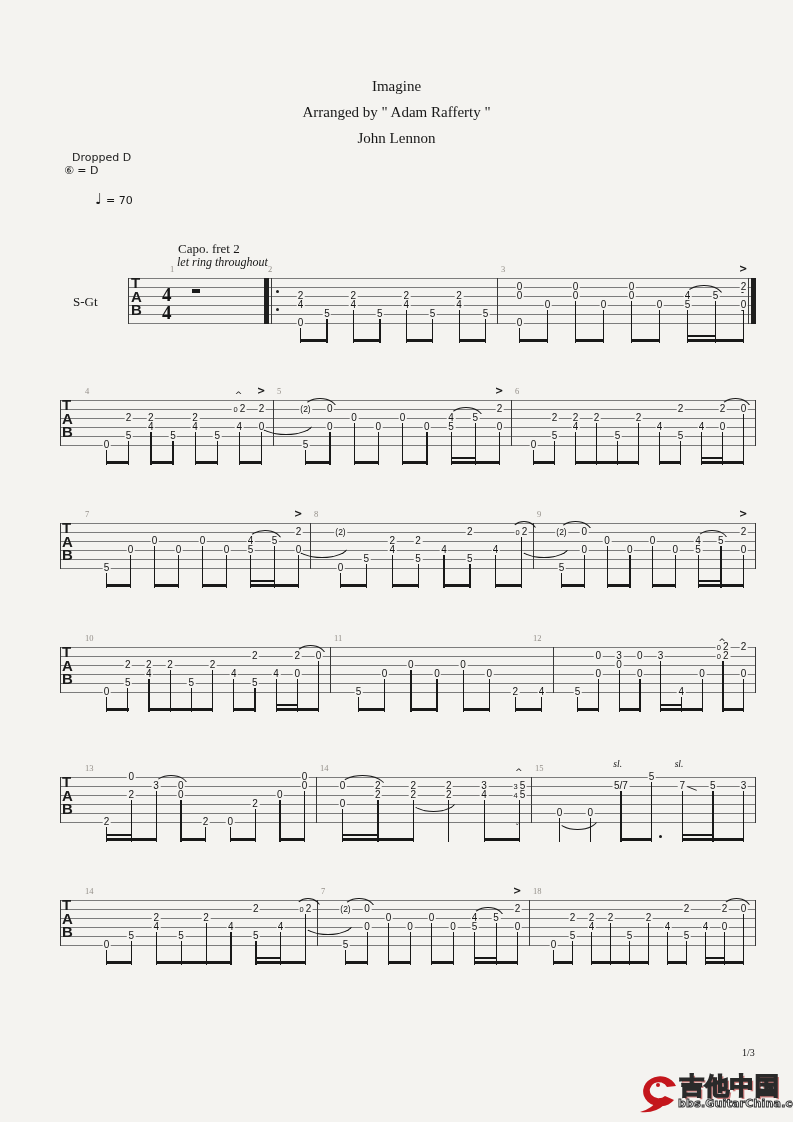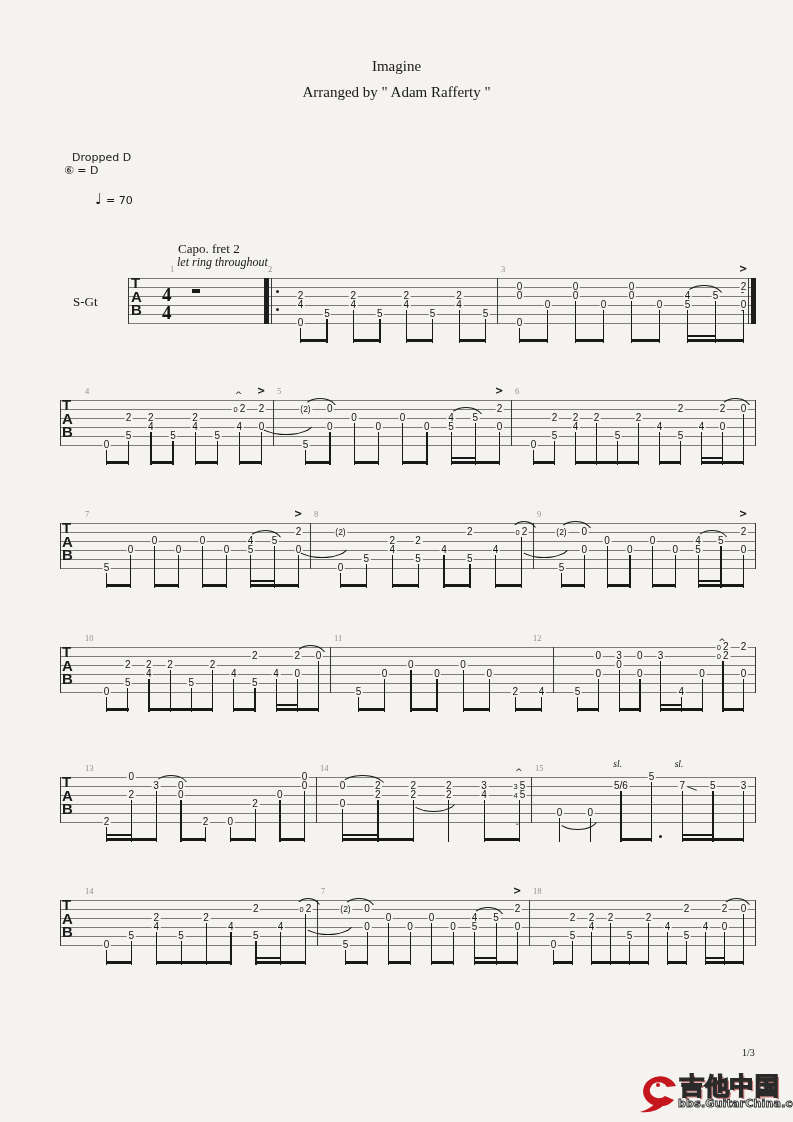--- a/index.html
+++ b/index.html
@@ -1,18 +1,18 @@
 <!DOCTYPE html>
 <html><head>
 <meta charset="utf-8">
 <style>
   html,body{margin:0;padding:0;}
   .page{position:relative;width:793px;height:1122px;background:#f4f3f0;overflow:hidden;
         font-family:"Liberation Serif",serif;color:#161616;}
-  .ttl{position:absolute;width:793px;text-align:center;font-size:15px;}
+  .ttl{position:absolute;width:793px;text-align:center;font-size:15px;margin-top:20px;}
   .tun{position:absolute;font:11px "DejaVu Sans",sans-serif;color:#1b1b1b;}
   .tempo{position:absolute;left:95px;top:190px;font:11px "DejaVu Sans",sans-serif;}
   .tempo .tnote{font-size:15px;margin-right:4px;}
   .capo{position:absolute;left:178px;top:241px;font-size:13px;}
   .letring{position:absolute;left:177px;top:255px;font-style:italic;font-size:12px;}
   .sgt{position:absolute;left:73px;top:294px;font-size:13px;font-weight:normal;}
   .sline{position:absolute;height:1px;background:#7c7c7c;}
   .bar{position:absolute;width:1px;background:#3a3a3a;}
   .barthick{position:absolute;width:4.5px;background:#1e1e1e;}
   .rdot{position:absolute;width:3px;height:3px;border-radius:50%;background:#1e1e1e;}
@@ -44,20 +44,21 @@
        text-shadow:2px 2px 0 rgba(175,30,30,.55);}
   .lurl{position:absolute;left:40px;top:29px;font:bold 11px "DejaVu Sans",sans-serif;color:#fff;
        -webkit-text-stroke:1px #3a3a3a;letter-spacing:.2px;}
 </style>
 </head>
 <body>
 
 <div class="page">
   <div class="ttl" style="top:58px;font-size:15px">Imagine</div>
   <div class="ttl" style="top:84px">Arranged by " Adam Rafferty "</div>
+  <div class="ttl" style="top:110px">John Lennon</div>
 
   <div class="tun" style="left:72px;top:151px">Dropped D</div>
   <div class="tun" style="left:64px;top:164px">⑥ =  D</div>
 
   <div class="tempo"><span class="tnote">♩</span><span>= 70</span></div>
 
   <div class="capo">Capo. fret 2</div>
   <div class="letring">let ring throughout</div>
   <div class="sgt">S-Gt</div>
 
@@ -508,21 +509,21 @@
       <div class="car" style="left: 515px; top: 823px;">ˇ</div>
       <div class="beam" style="left: 342px; top: 838px; width: 72.1px;"></div>
       <div class="beam2" style="left: 342px; top: 833.5px; width: 36.4px;"></div>
       <div class="beam" style="left: 483.6px; top: 838px; width: 36.7px;"></div>
       <div class="mnum" style="left: 535px; top: 763px;">15</div>
       <div class="bar" style="left: 755px; top: 777px; height: 46px;"></div>
       <div class="fret" style="left: 559.5px; top: 807.5px;">0</div>
       <div class="stem" style="left: 559px; top: 818px; height: 23.5px;"></div>
       <div class="fret" style="left: 590.167px; top: 807.5px;">0</div>
       <div class="stem" style="left: 589.667px; top: 818px; height: 23.5px;"></div>
-      <div class="fret" style="left: 620.833px; top: 780.5px;">5/6</div>
+      <div class="fret" style="left: 620.833px; top: 780.5px;">5/7</div>
       <div class="stem" style="left: 620.333px; top: 791px; height: 50.5px;"></div>
       <div class="slb" style="left: 613.333px; top: 759px;">sl.</div>
       <div class="fret" style="left: 651.5px; top: 771.5px;">5</div>
       <div class="stem" style="left: 651px; top: 782px; height: 59.5px;"></div>
       <div class="dotm" style="left: 659px; top: 835px;"></div>
       <div class="fret" style="left: 682.167px; top: 780.5px;">7</div>
       <div class="stem" style="left: 681.667px; top: 791px; height: 50.5px;"></div>
       <div class="slb" style="left: 674.667px; top: 759px;">sl.</div>
       <div class="slide" style="left: 686.667px; top: 788px;"></div>
       <div class="fret" style="left: 712.833px; top: 780.5px;">5</div>

